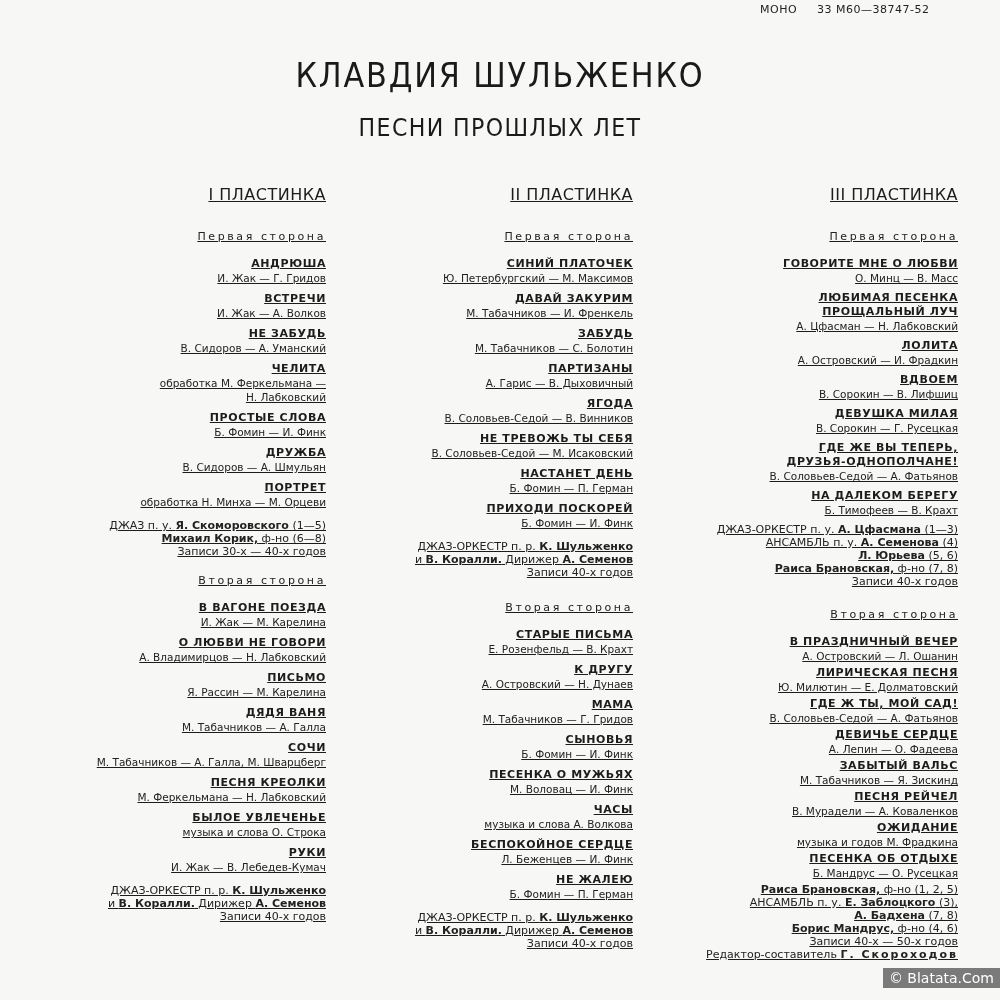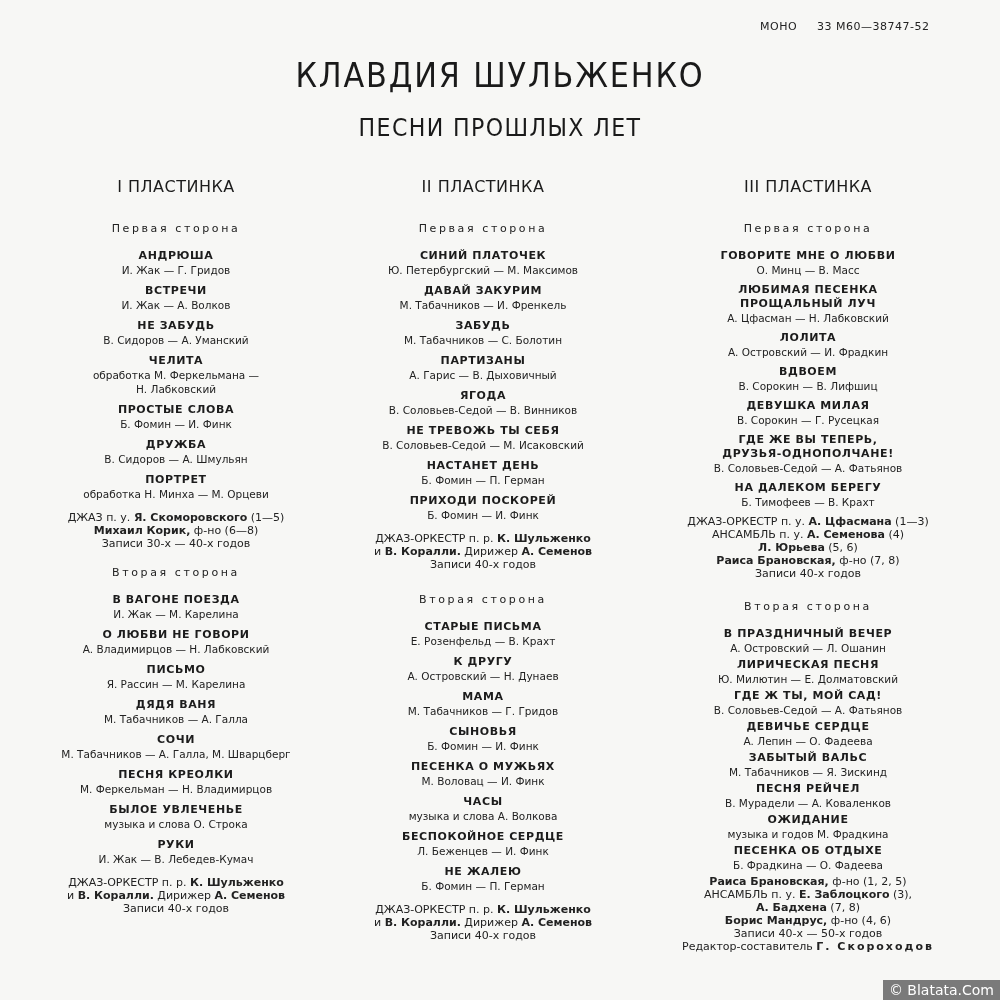--- a/index.html
+++ b/index.html
@@ -1,48 +1,48 @@
 <!DOCTYPE html>
 <html><head>
 <meta charset="utf-8">
 <style>
   html, body { margin:0; padding:0; }
   body {
     width:1000px; height:1000px; overflow:hidden; position:relative;
     background:#f7f7f5; color:#1c1c1c;
     font-family:"DejaVu Sans", sans-serif;
   }
-  .catalog { position:absolute; top:20px; left:760px; font-size:11px; letter-spacing:0.5px; color:#222; }
+  .catalog { position:absolute; top:3px; left:760px; font-size:11px; letter-spacing:0.5px; color:#222; }
   .catalog span { margin-right:16px; }
   .title {
     position:absolute; top:56px; left:0; width:1000px; text-align:center;
     font-size:33px; letter-spacing:2px; font-weight:normal; color:#1a1a1a;
     font-family:"DejaVu Sans", sans-serif; transform:scaleX(0.92);
   }
   .subtitle {
     position:absolute; top:114px; left:0; width:1000px; text-align:center;
     font-size:24px; letter-spacing:1.5px; color:#1a1a1a; transform:scaleX(0.92);
   }
-  .col { position:absolute; top:177px; width:300px; text-align:center; }
+  .col { position:absolute; top:185px; width:300px; text-align:right;text-decoration:underline; }
   .col.c1 { left:26px; }
   .col.c2 { left:333px; }
   .col.c3 { left:658px; }
   .record-title { font-size:16px; letter-spacing:0.5px; margin-bottom:26px; }
   .side-label { font-size:11px; letter-spacing:2.6px; margin-bottom:14px; color:#222; }
   .side-label.second { margin-top:16px; }
   .song { margin-bottom:7px; }
   .song-title { font-size:11px; font-weight:bold; letter-spacing:0.6px; line-height:14px; }
   .song-authors { font-size:10.5px; line-height:14px; color:#222; }
   .credits { font-size:11px; line-height:13px; margin-top:10px; color:#222; }
   .credits b { font-weight:bold; }
   .c3 .song { margin-bottom:6px; }
   .c3 .side2 .song { margin-bottom:3px; }
   .c3 .credits.tight { margin-top:2px; }
   .watermark {
-    position:absolute; right:0; bottom:0; background:#7a7a7a; color:#fff;
+    position:absolute; right:0; bottom:12px; background:#7a7a7a; color:#fff;
     font-size:14px; padding:2px 6px 2px 6px;
   }
 </style>
 </head>
 <body>
 
 <div class="catalog">
   <span>МОНО</span>
   <span>33 М60—38747-52</span>
 </div>
@@ -103,21 +103,21 @@
   <div class="song">
       <div class="song-title">ДЯДЯ ВАНЯ</div>
       <div class="song-authors">М. Табачников — А. Галла</div>
     </div>
   <div class="song">
       <div class="song-title">СОЧИ</div>
       <div class="song-authors">М. Табачников — А. Галла, М. Шварцберг</div>
     </div>
   <div class="song">
       <div class="song-title">ПЕСНЯ КРЕОЛКИ</div>
-      <div class="song-authors">М. Феркельман — Н. Владимирцов</div>
+      <div class="song-authors">М. Феркельмана — Н. Лабковский</div>
     </div>
   <div class="song">
       <div class="song-title">БЫЛОЕ УВЛЕЧЕНЬЕ</div>
       <div class="song-authors">музыка и слова О. Строка</div>
     </div>
   <div class="song">
       <div class="song-title">РУКИ</div>
       <div class="song-authors">И. Жак — В. Лебедев-Кумач</div>
     </div>
   <div class="credits">
@@ -272,21 +272,21 @@
     <div class="song">
         <div class="song-title">ПЕСНЯ РЕЙЧЕЛ</div>
         <div class="song-authors">В. Мурадели — А. Коваленков</div>
       </div>
     <div class="song">
         <div class="song-title">ОЖИДАНИЕ</div>
         <div class="song-authors">музыка и годов М. Фрадкина</div>
       </div>
     <div class="song">
         <div class="song-title">ПЕСЕНКА ОБ ОТДЫХЕ</div>
-        <div class="song-authors">Б. Фрадкина — О. Фадеева</div>
+        <div class="song-authors">Б. Мандрус — О. Русецкая</div>
       </div>
     <div class="credits tight">
       <div><b>Раиса Брановская,</b><span> ф-но (1, 2, 5)</span></div>
       <div><span>АНСАМБЛЬ п. у. </span><b>Е. Заблоцкого</b><span> (3),</span></div>
       <div><b>А. Бадхена</b><span> (7, 8)</span></div>
       <div><b>Борис Мандрус,</b><span> ф-но (4, 6)</span></div>
       <div>Записи 40-х — 50-х годов</div>
       <div><span>Редактор-составитель </span><b style="letter-spacing:2px;">Г. Скороходов</b></div>
     </div>
   </div>

